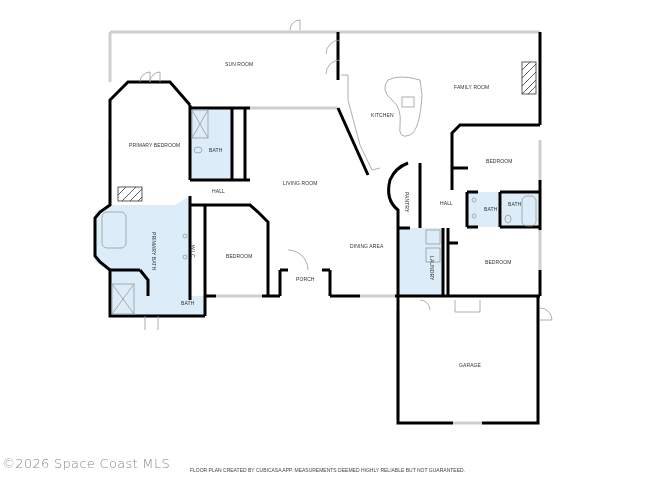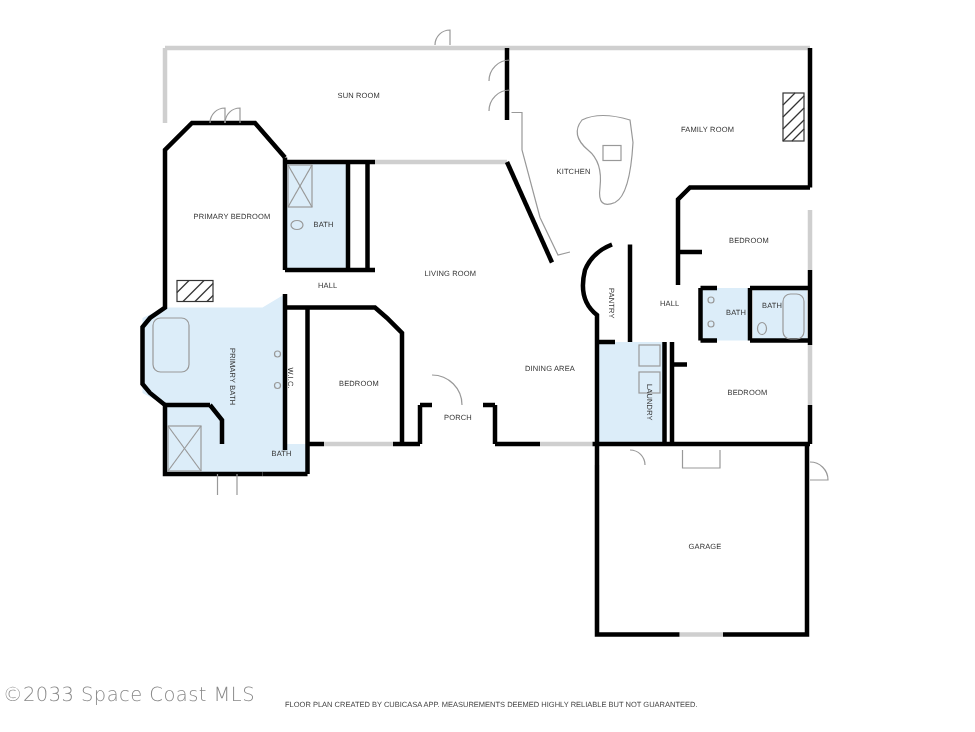--- a/index.html
+++ b/index.html
@@ -174,14 +174,14 @@
 <span class="room-label" style="left:350px;top:243px;">DINING AREA</span>
 <span class="room-label vlabel" style="left:410px;top:192px;">PANTRY</span>
 <span class="room-label vlabel" style="left:435px;top:256px;">LAUNDRY</span>
 <span class="room-label" style="left:440px;top:200px;">HALL</span>
 <span class="room-label" style="left:486px;top:158px;">BEDROOM</span>
 <span class="room-label" style="left:484px;top:206px;">BATH</span>
 <span class="room-label" style="left:508px;top:201px;">BATH</span>
 <span class="room-label" style="left:485px;top:259px;">BEDROOM</span>
 <span class="room-label" style="left:459px;top:362px;">GARAGE</span>
 
-<div class="copyright">©2033 Space Coast MLS</div>
+<div class="copyright">©2026 Space Coast MLS</div>
 <div class="disclaimer">FLOOR PLAN CREATED BY CUBICASA APP. MEASUREMENTS DEEMED HIGHLY RELIABLE BUT NOT GUARANTEED.</div>
 
 </body></html>

